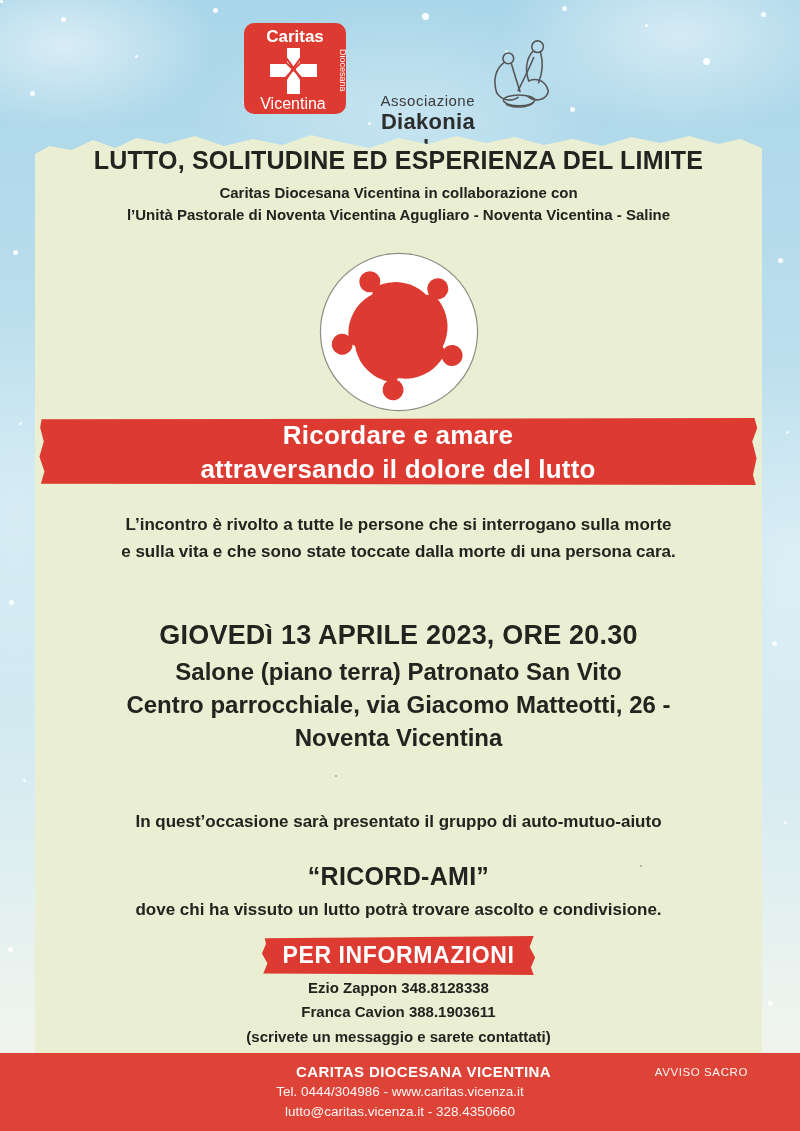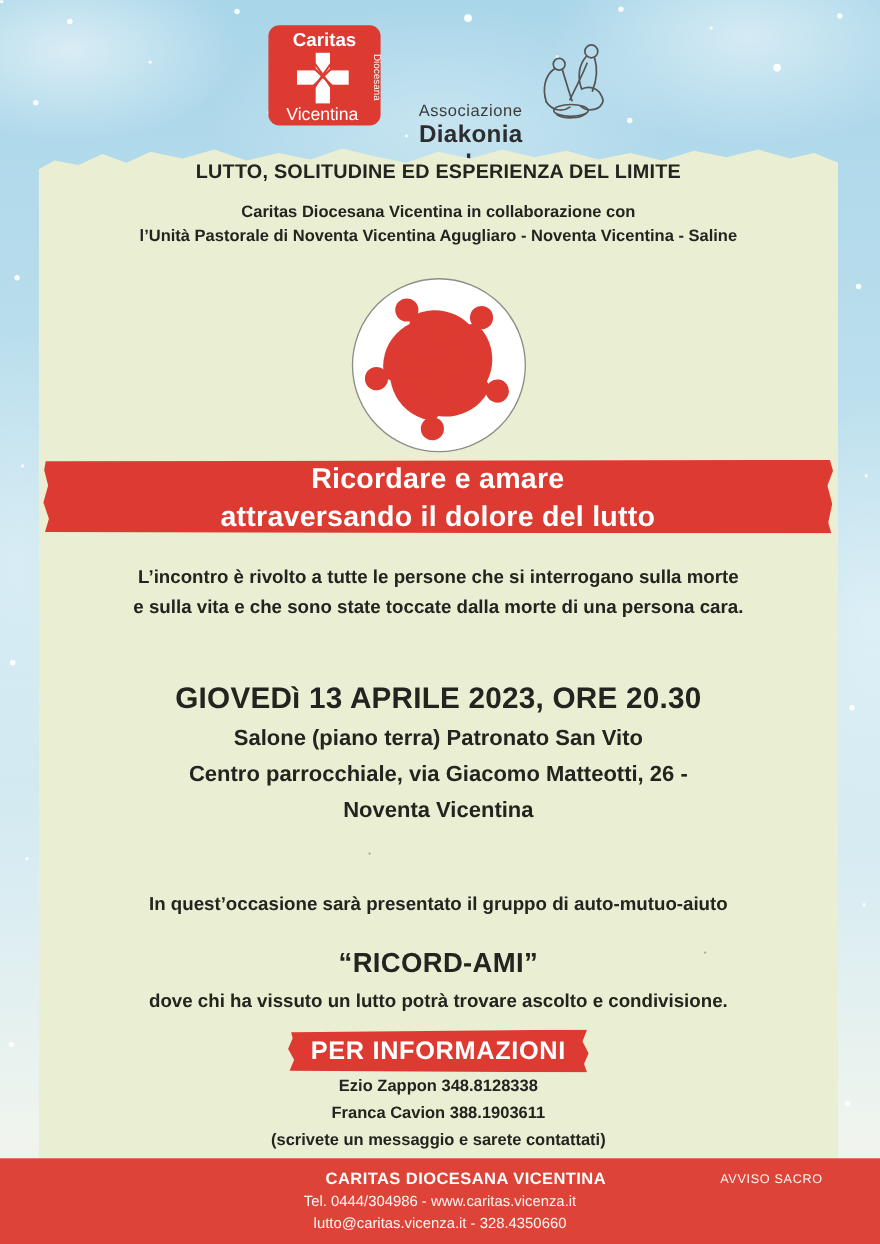--- a/index.html
+++ b/index.html
@@ -43,37 +43,37 @@
 
   
   .card{position:absolute;left:35px;top:130px;width:727px;height:923px;background:#eaeed2;
     clip-path:polygon(0 24px,2% 16px,5% 20px,8% 10px,11% 18px,14% 8px,18% 14px,22% 6px,26% 16px,30% 9px,34% 15px,38% 5px,42% 12px,46% 18px,50% 8px,54% 14px,58% 6px,62% 13px,66% 7px,70% 15px,74% 9px,78% 16px,82% 7px,86% 13px,90% 6px,94% 14px,97% 9px,100% 18px,100% 100%,0 100%);
   }
   .flecks{position:absolute;top:0;left:0;width:2px;height:2px;border-radius:50%;background:rgba(60,60,50,.5);
     box-shadow:655px 335px 0 0 rgba(60,60,50,.5), 55px 347px 0 0 rgba(60,60,50,.45),
       300px 645px 0 0 rgba(60,60,50,.4), 605px 735px 0 0 rgba(60,60,50,.4);}
 
   .card .ttl{position:absolute;top:16px;left:0;width:100%;text-align:center;
-    font-size:18px;font-weight:bold;color:#23231f;letter-spacing:.2px;}
+    font-size:25px;font-weight:bold;color:#23231f;letter-spacing:.2px;}
   .card .sub{position:absolute;top:52px;left:0;width:100%;text-align:center;
     font-size:15px;font-weight:bold;color:#23231f;line-height:22px;}
 
   .swirl{position:absolute;top:121px;left:50%;margin-left:-81px;width:162px;height:162px;}
 
   .banner{position:absolute;top:288px;left:3px;right:4px;height:67px;background:#dd3b31;
     clip-path:polygon(0.5% 2%,99.5% 0%,99.9% 15%,99.2% 35%,99.8% 60%,99.3% 85%,99.7% 100%,0.4% 98%,0.9% 80%,0.2% 58%,0.8% 35%,0.3% 14%);
     display:flex;flex-direction:column;justify-content:center;text-align:center;}
   .banner span{display:block;color:#fff;font-size:26px;font-weight:bold;line-height:34px;letter-spacing:.2px;}
 
   .intro{position:absolute;top:381px;left:0;width:100%;text-align:center;
     font-size:17px;font-weight:bold;color:#23231f;line-height:27px;}
 
   .when{position:absolute;top:487px;left:0;width:100%;text-align:center;color:#23231f;}
   .when .date{font-size:27px;font-weight:bold;line-height:36px;letter-spacing:.2px;}
-  .when .venue{font-size:20px;font-weight:bold;line-height:33px;margin-top:2px;}
+  .when .venue{font-size:24px;font-weight:bold;line-height:33px;margin-top:2px;}
 
   .occ{position:absolute;top:678px;left:0;width:100%;text-align:center;color:#23231f;}
   .occ .l1{font-size:17px;font-weight:bold;line-height:28px;}
   .occ .grp{font-size:25px;font-weight:bold;line-height:40px;letter-spacing:.3px;margin-top:20px;}
   .occ .l2{font-size:17px;font-weight:bold;line-height:28px;}
 
   .badge{position:absolute;top:806px;left:50%;transform:translateX(-50%);
     background:#dd3b31;color:#fff;font-size:23px;font-weight:bold;letter-spacing:.6px;
     padding:6px 22px 6px 22px;
     clip-path:polygon(1.5% 6%,99% 0%,97.5% 28%,99.5% 55%,98% 80%,99% 100%,1% 96%,2.5% 70%,0.5% 45%,2% 20%);}

